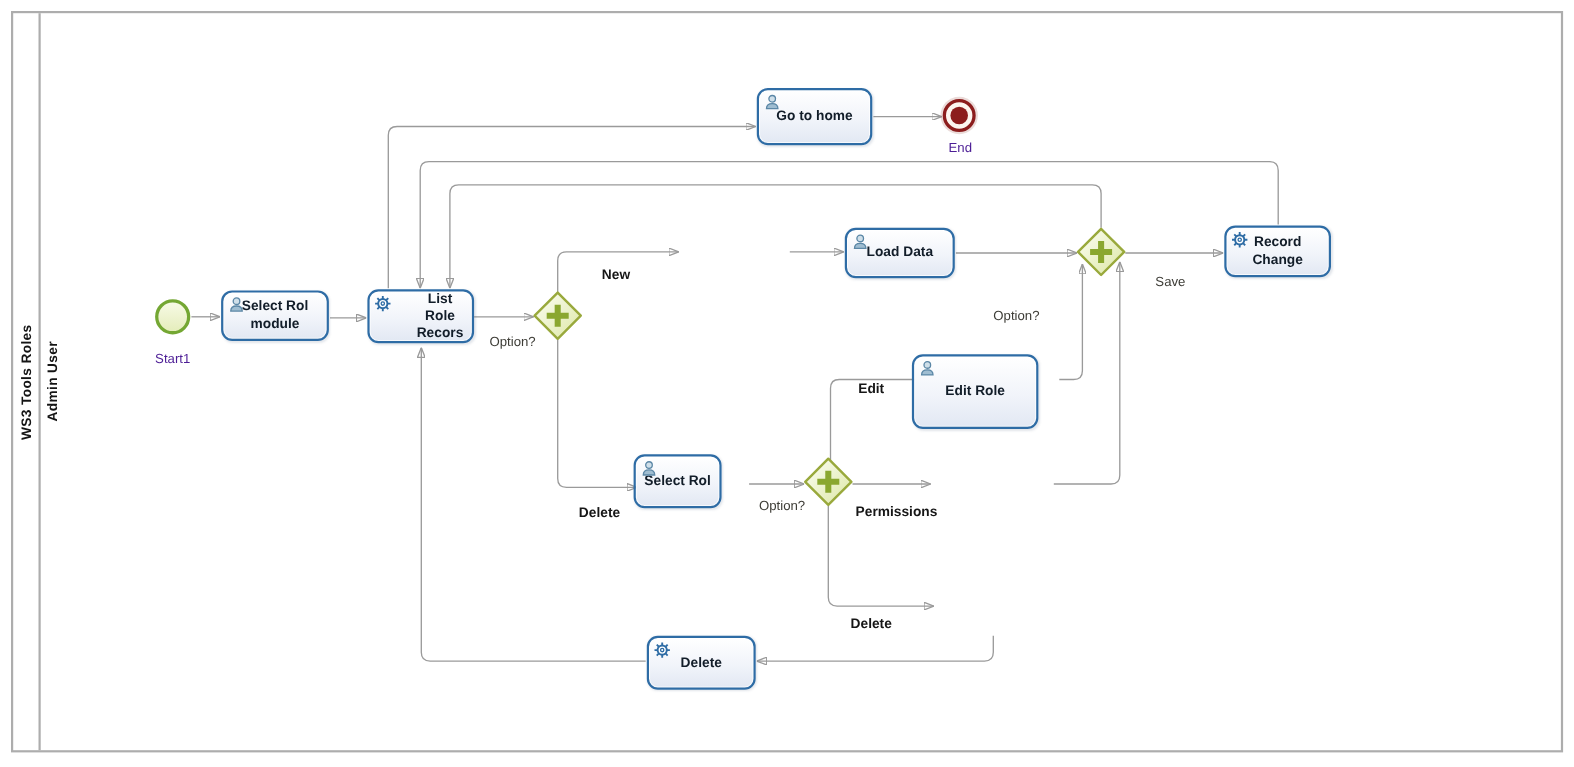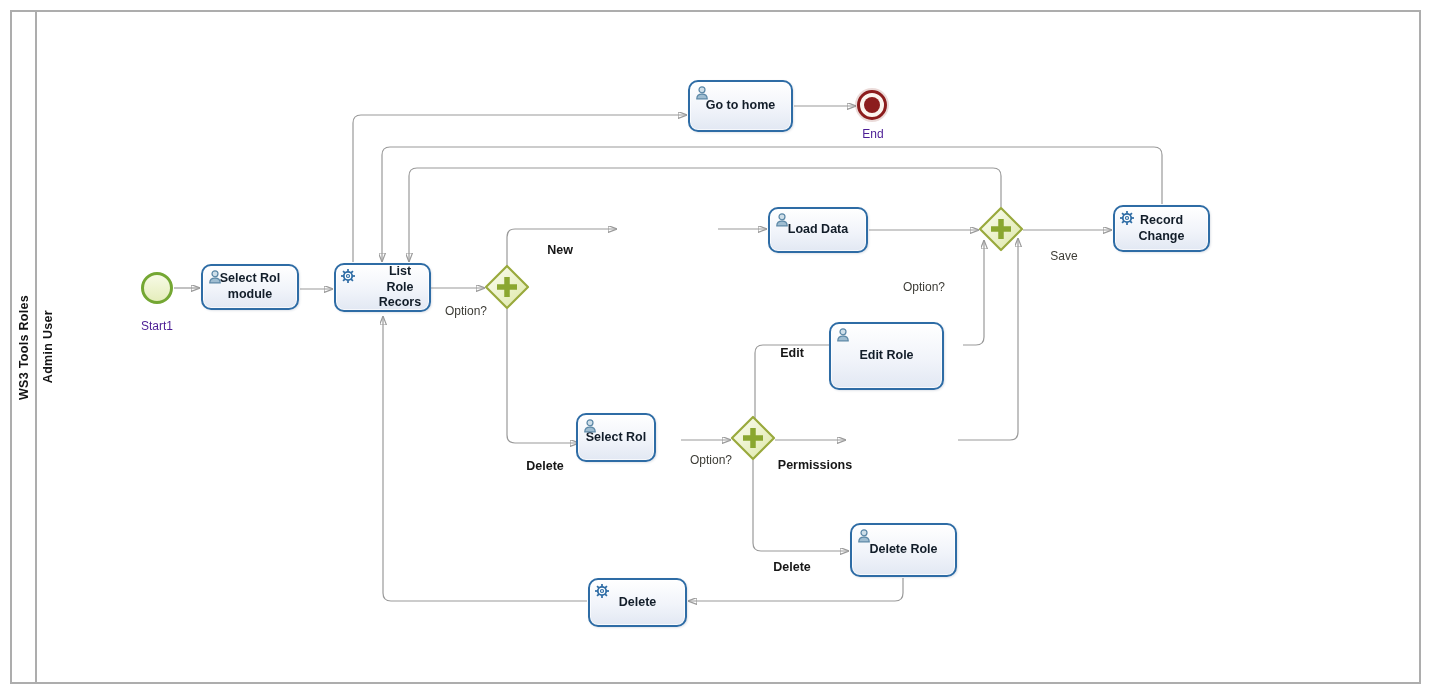--- a/index.html
+++ b/index.html
@@ -231,29 +231,20 @@
     <span class="node-icon">
       <svg viewBox="0 0 16 16" width="16" height="16">
           <circle cx="8" cy="4.8" r="3" fill="#cfdfe9" stroke="#5b87a6" stroke-width="1.2"></circle>
           <path d="M2.8 13.8 Q2.8 9.2 8 9.2 Q13.2 9.2 13.2 13.8 Z" fill="#9fbdd1" stroke="#5b87a6" stroke-width="1.2"></path>
         </svg>
     </span>
     <span>Select Rol</span>
   </div>
 
 
-  <div class="task" style="left:850px; top:523px; width:107px; height:54px;">
-    <span class="node-icon">
-      <svg viewBox="0 0 16 16" width="16" height="16">
-          <circle cx="8" cy="4.8" r="3" fill="#cfdfe9" stroke="#5b87a6" stroke-width="1.2"></circle>
-          <path d="M2.8 13.8 Q2.8 9.2 8 9.2 Q13.2 9.2 13.2 13.8 Z" fill="#9fbdd1" stroke="#5b87a6" stroke-width="1.2"></path>
-        </svg>
-    </span>
-    <span>Delete Role</span>
-  </div>
 
   <div class="task" style="left:588px; top:578px; width:99px; height:49px;">
     <span class="node-icon">
       <svg viewBox="0 0 16 16" width="16" height="16">
           <g stroke="#2e6ca5" stroke-width="1.7">
             <line x1="8" y1="1" x2="8" y2="4"></line>
             <line x1="8" y1="12" x2="8" y2="15"></line>
             <line x1="1" y1="8" x2="4" y2="8"></line>
             <line x1="12" y1="8" x2="15" y2="8"></line>
             <line x1="3.05" y1="3.05" x2="5.2" y2="5.2"></line>

